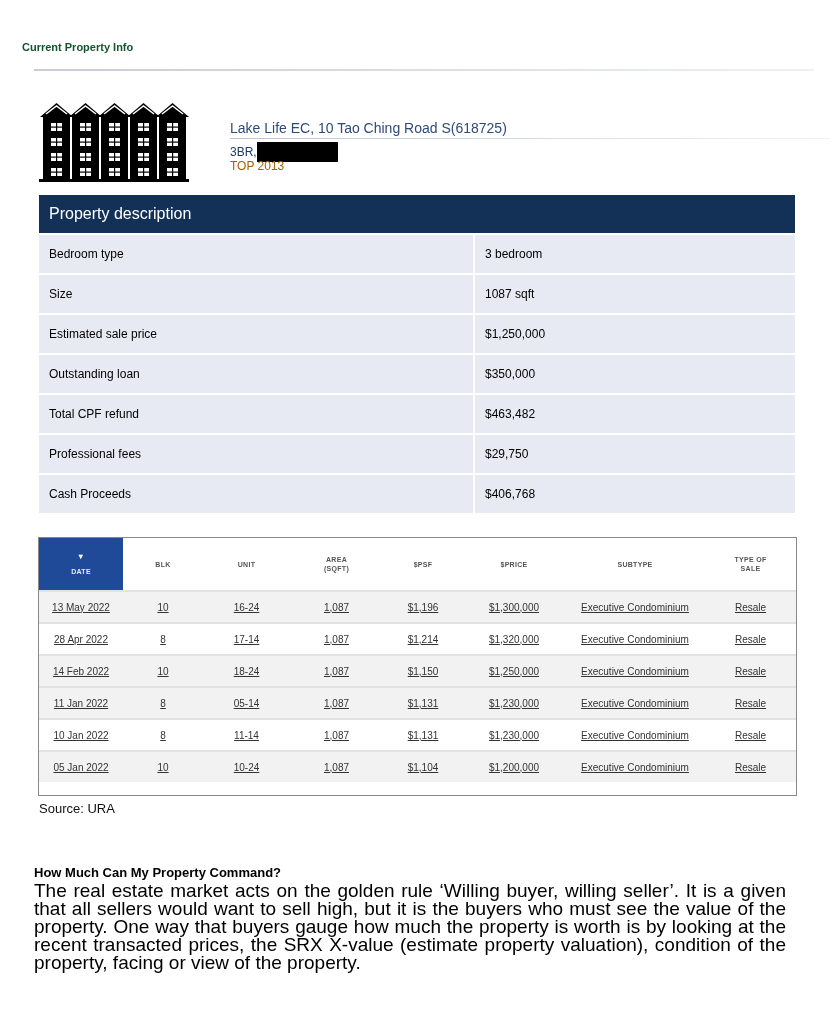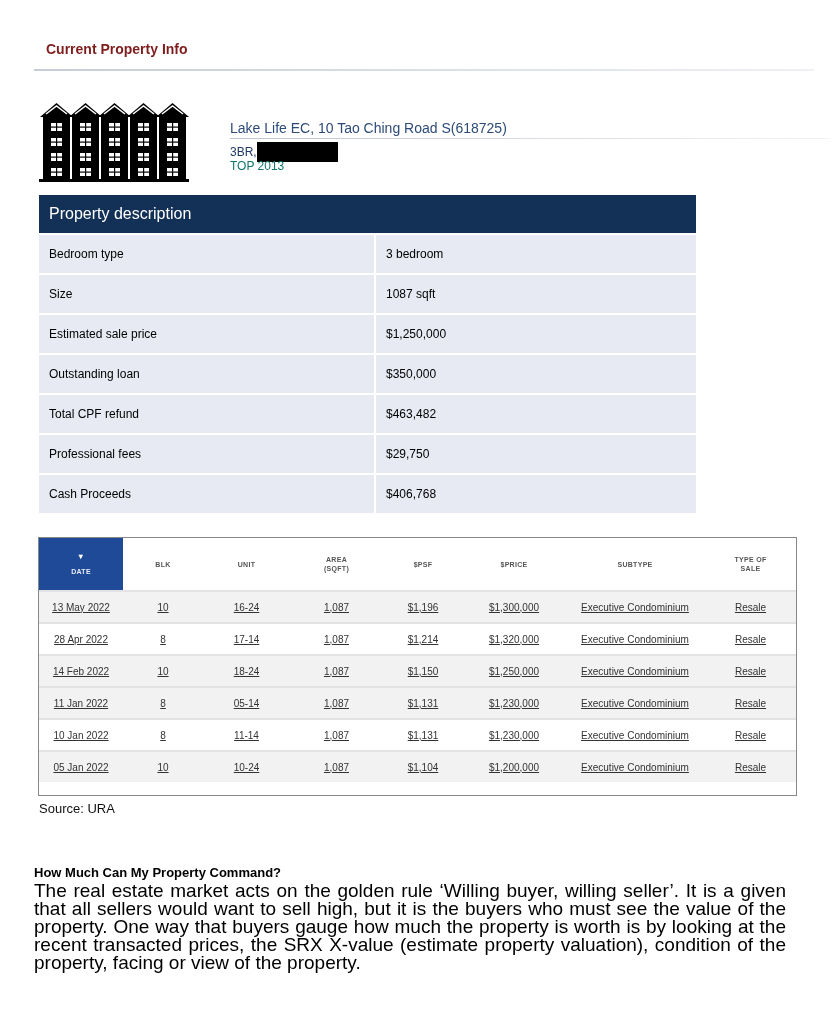--- a/index.html
+++ b/index.html
@@ -1,34 +1,34 @@
 <!DOCTYPE html>
 <html><head>
 <meta charset="utf-8">
 <style>
   html, body { margin: 0; padding: 0; background: #ffffff; }
   body { width: 833px; height: 1023px; position: relative; overflow: hidden;
          font-family: "Liberation Sans", sans-serif; color: #000; }
 
-  .section-title { position: absolute; left: 46px; top: 41px; font-size: 14px;
-                   font-weight: bold; color: #7f1d1d; }
+  .section-title { position: absolute; left: 22px; top: 41px; font-size: 11px;
+                   font-weight: bold; color: #14532d; }
   .section-rule { position: absolute; left: 34px; top: 69px; width: 780px; height: 2px;
                   background: linear-gradient(to right, #c7ccd6, #eef0f4); }
 
   .building-icon { position: absolute; left: 37px; top: 97px; width: 154px; height: 86px; }
 
   .address { position: absolute; left: 230px; top: 120px; font-size: 14px; color: #2d4b78; }
   .address-rule { position: absolute; left: 230px; top: 138px; width: 600px; height: 1px;
                   background: linear-gradient(to right, #bcc3cf, #f2f3f6); }
   .bedroom-line { position: absolute; left: 230px; top: 142px; font-size: 12px; color: #1f3a63; }
   .redaction { display: inline-block; width: 81px; height: 20px; background: #000;
                vertical-align: -6px; }
-  .top-line { position: absolute; left: 230px; top: 159px; font-size: 12px; color: #0f766e; }
-
-  .desc-table { position: absolute; left: 39px; top: 195px; width: 657px; border-collapse: collapse; border-radius: 9px; }
+  .top-line { position: absolute; left: 230px; top: 159px; font-size: 12px; color: #a16207; }
+
+  .desc-table { position: absolute; left: 39px; top: 195px; width: 756px; border-collapse: collapse; border-radius: 9px; }
   .desc-header { background: #133157; color: #fff; font-size: 16px; height: 38px;
                  padding: 0 10px; text-align: left; font-weight: normal; }
   .desc-row td { background: #e8eaf3; height: 38px; font-size: 12px; padding: 0 10px;
                  border-top: 2px solid #fff; }
   .desc-row td.val { border-left: 2px solid #fff; width: 300px; }
 
   .txn-wrap { position: absolute; left: 38px; top: 537px; width: 759px; height: 259px;
               border: 1px solid #888; box-sizing: border-box; background: #fff; }
   .txn-table { width: 100%; border-collapse: collapse; table-layout: fixed; }
   .txn-table th { height: 50px; font-size: 7px; font-weight: bold; color: #555;

